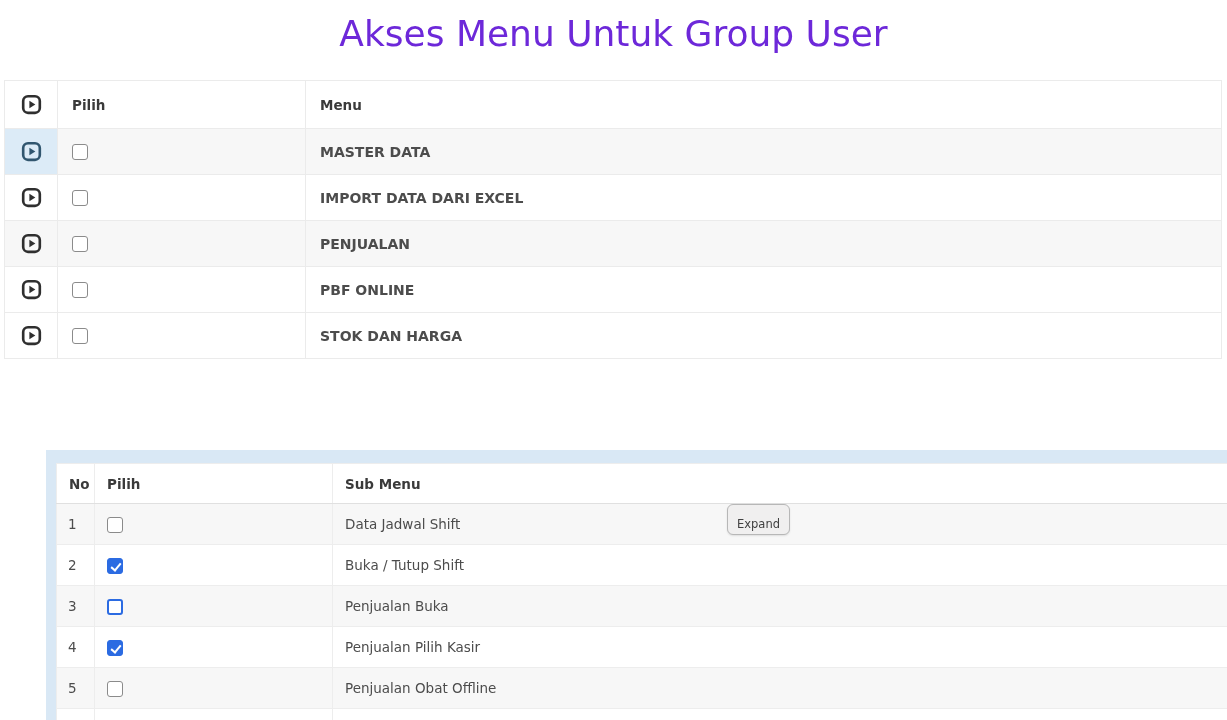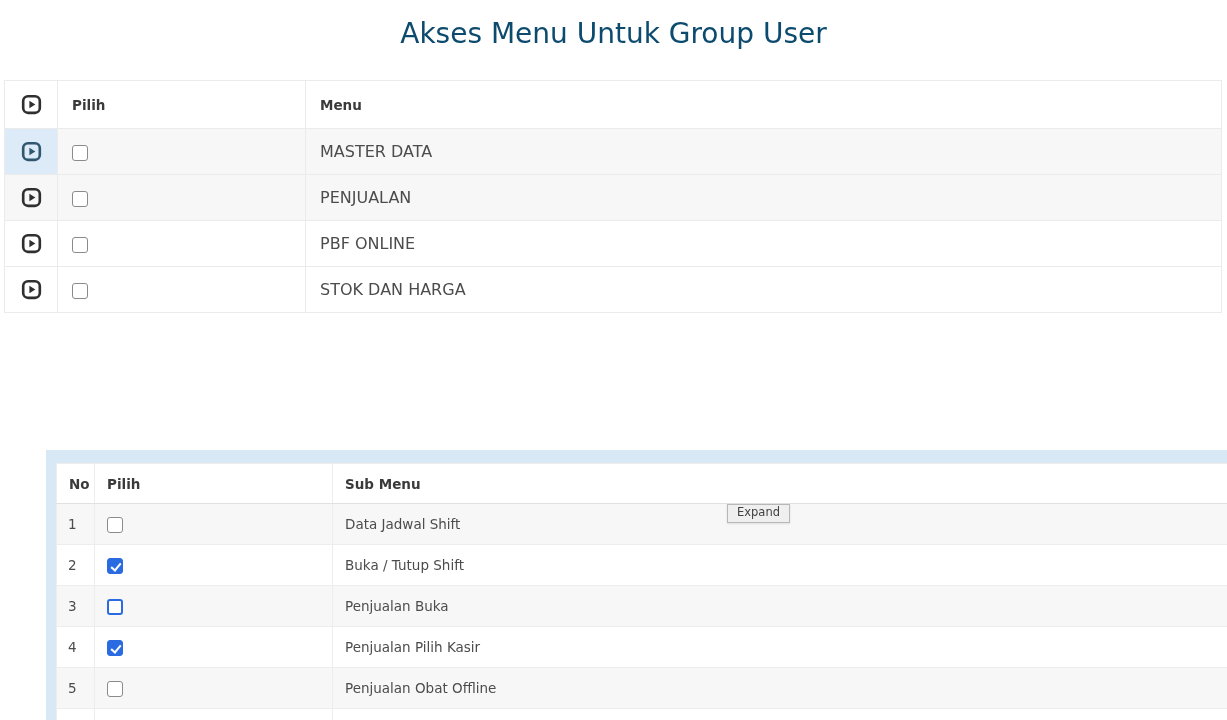--- a/index.html
+++ b/index.html
@@ -2,32 +2,32 @@
 <html><head>
 <meta charset="utf-8">
 <style>
   html,body{
     margin:0;padding:0;width:1227px;height:720px;overflow:hidden;
     background:#ffffff;
     font-family:"DejaVu Sans","Liberation Sans",sans-serif;
     position:relative;
   }
   .page-title{
-    text-align:center;font-size:28px;font-weight:400;color:#0c4a6e;
+    text-align:center;font-size:36px;font-weight:400;color:#6d28d9;
     margin:17px 0 0 0;line-height:34px;
   }
   
   table{border-collapse:collapse;table-layout:fixed;}
   .main-table{position:absolute;left:4px;top:80px;width:1218px;background:#fff;}
   .main-table th,.main-table td{
     border:1px solid #ebebeb;padding:0 0 0 14px;text-align:left;
     overflow:hidden;white-space:nowrap;
   }
   .main-table th{height:47px;font-size:13.5px;font-weight:700;color:#3a3a3a;background:#fff;}
-  .main-table td{height:45px;font-size:16px;color:#4c4c4c;background:#fff;}
+  .main-table td{height:45px;font-size:14px;color:#4c4c4c;background:#fff;font-weight:bold;}
   .main-table tr.odd td{background:#f7f7f7;}
   .icon-cell{padding:0 !important;text-align:center !important;vertical-align:middle;}
   .icon-cell svg{display:inline-block;vertical-align:middle;color:#2f2f2f;}
   td.icon-cell{cursor:pointer;}
   td.icon-cell.hl{background:#dcebf7 !important;}
   td.icon-cell.hl svg{color:#31566f;}
   
   .sub-wrap{
     position:absolute;left:4px;top:450px;width:1218px;height:270px;
     background:#d9e8f5;box-sizing:border-box;padding:13px 9px 0 10px;margin-left:42px;
@@ -49,22 +49,22 @@
   }
   .checkbox.checked{background:#2b6be2;border-color:#2b6be2;}
   .checkbox.checked::after{
     content:"";position:absolute;left:5px;top:2px;width:4px;height:8px;
     border:solid #fff;border-width:0 2px 2px 0;transform:rotate(40deg);
   }
   .checkbox.focus{border:2px solid #2b6be2;}
   
   .tooltip{
     position:absolute;left:727px;top:504px;z-index:5;
-    background:#f0efef;border:1px solid #b7b7b7;border-radius:0;
-    font-size:11.5px;color:#414141;padding:0 9px 3px 9px;
+    background:#f0efef;border:1px solid #b7b7b7;border-radius:6px;
+    font-size:11.5px;color:#414141;padding:12px 9px 3px 9px;
     box-shadow:0 1px 2px rgba(0,0,0,.10);
   }
 </style>
 </head>
 <body>
 
 <h1 class="page-title">Akses Menu Untuk Group User</h1>
 
 <table class="main-table">
   <colgroup>
@@ -83,20 +83,28 @@
     </tr>
   </thead>
   <tbody id="main-body">
       <tr class="odd">
         <td class="icon-cell hl"><svg width="21" height="21" viewBox="0 0 24 24">
             <rect x="2.5" y="2.5" width="19" height="19" rx="5.5" fill="none" stroke="currentColor" stroke-width="3"></rect>
             <path d="M9.6 7.6 L16.4 12 L9.6 16.4 Z" fill="currentColor"></path>
           </svg></td>
         <td><span class="checkbox"></span></td>
         <td>MASTER DATA</td>
+      </tr>
+      <tr class="even">
+        <td class="icon-cell"><svg width="21" height="21" viewBox="0 0 24 24">
+            <rect x="2.5" y="2.5" width="19" height="19" rx="5.5" fill="none" stroke="currentColor" stroke-width="3"></rect>
+            <path d="M9.6 7.6 L16.4 12 L9.6 16.4 Z" fill="currentColor"></path>
+          </svg></td>
+        <td><span class="checkbox"></span></td>
+        <td>IMPORT DATA DARI EXCEL</td>
       </tr>
       <tr class="odd">
         <td class="icon-cell"><svg width="21" height="21" viewBox="0 0 24 24">
             <rect x="2.5" y="2.5" width="19" height="19" rx="5.5" fill="none" stroke="currentColor" stroke-width="3"></rect>
             <path d="M9.6 7.6 L16.4 12 L9.6 16.4 Z" fill="currentColor"></path>
           </svg></td>
         <td><span class="checkbox"></span></td>
         <td>PENJUALAN</td>
       </tr>
       <tr class="even">

